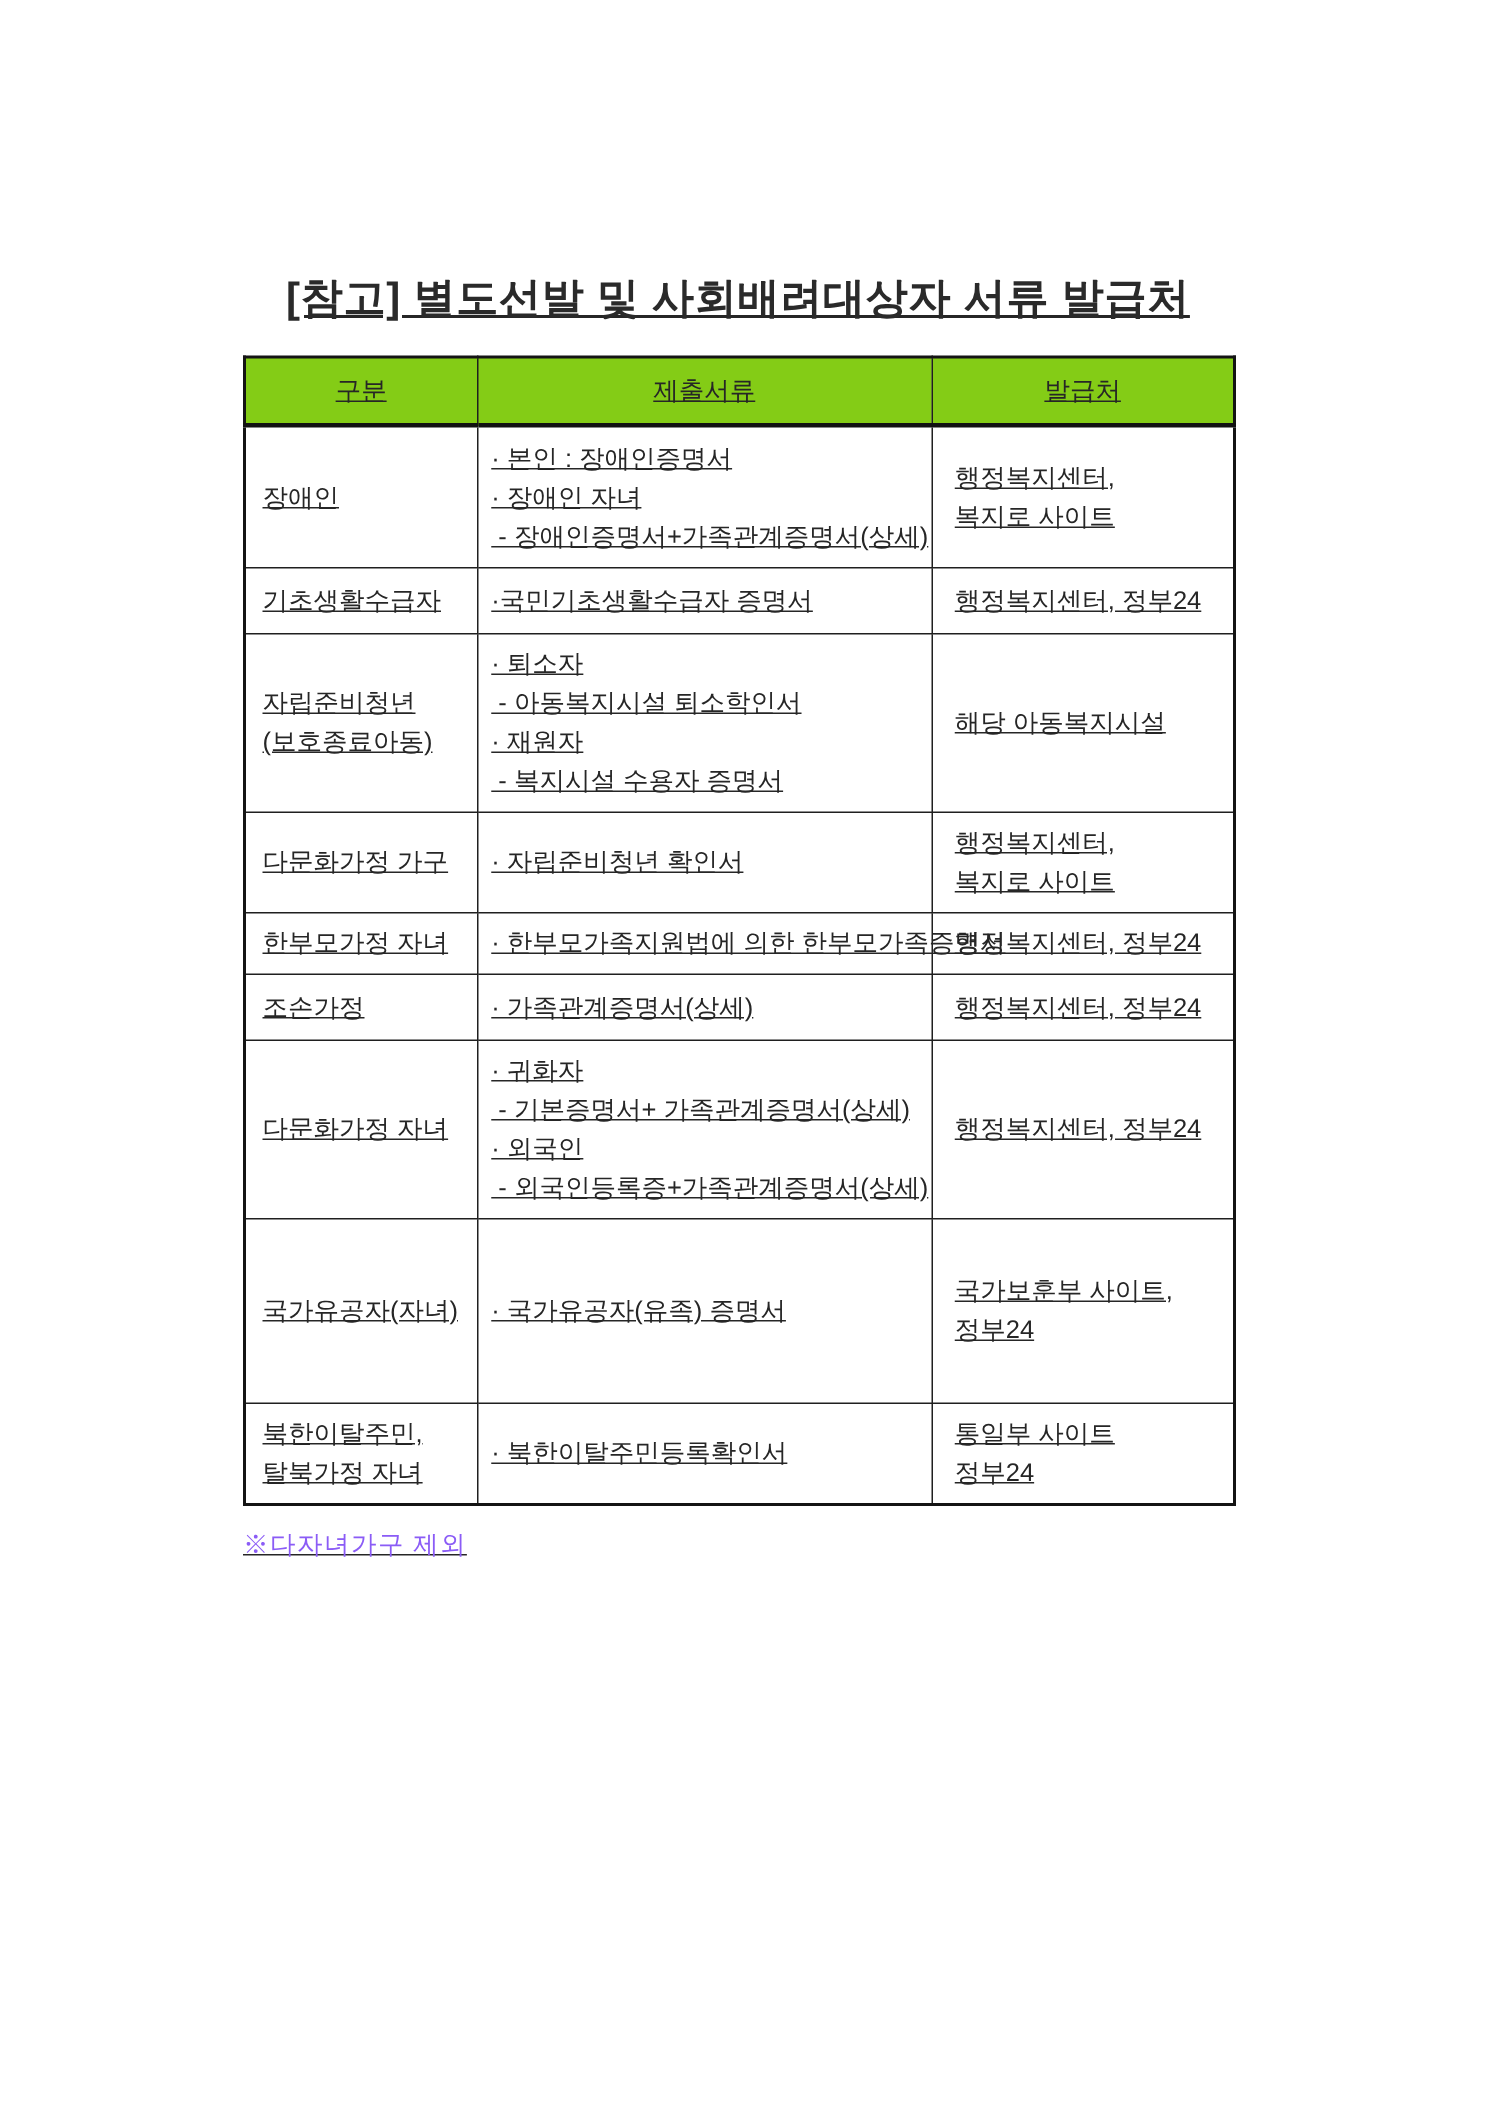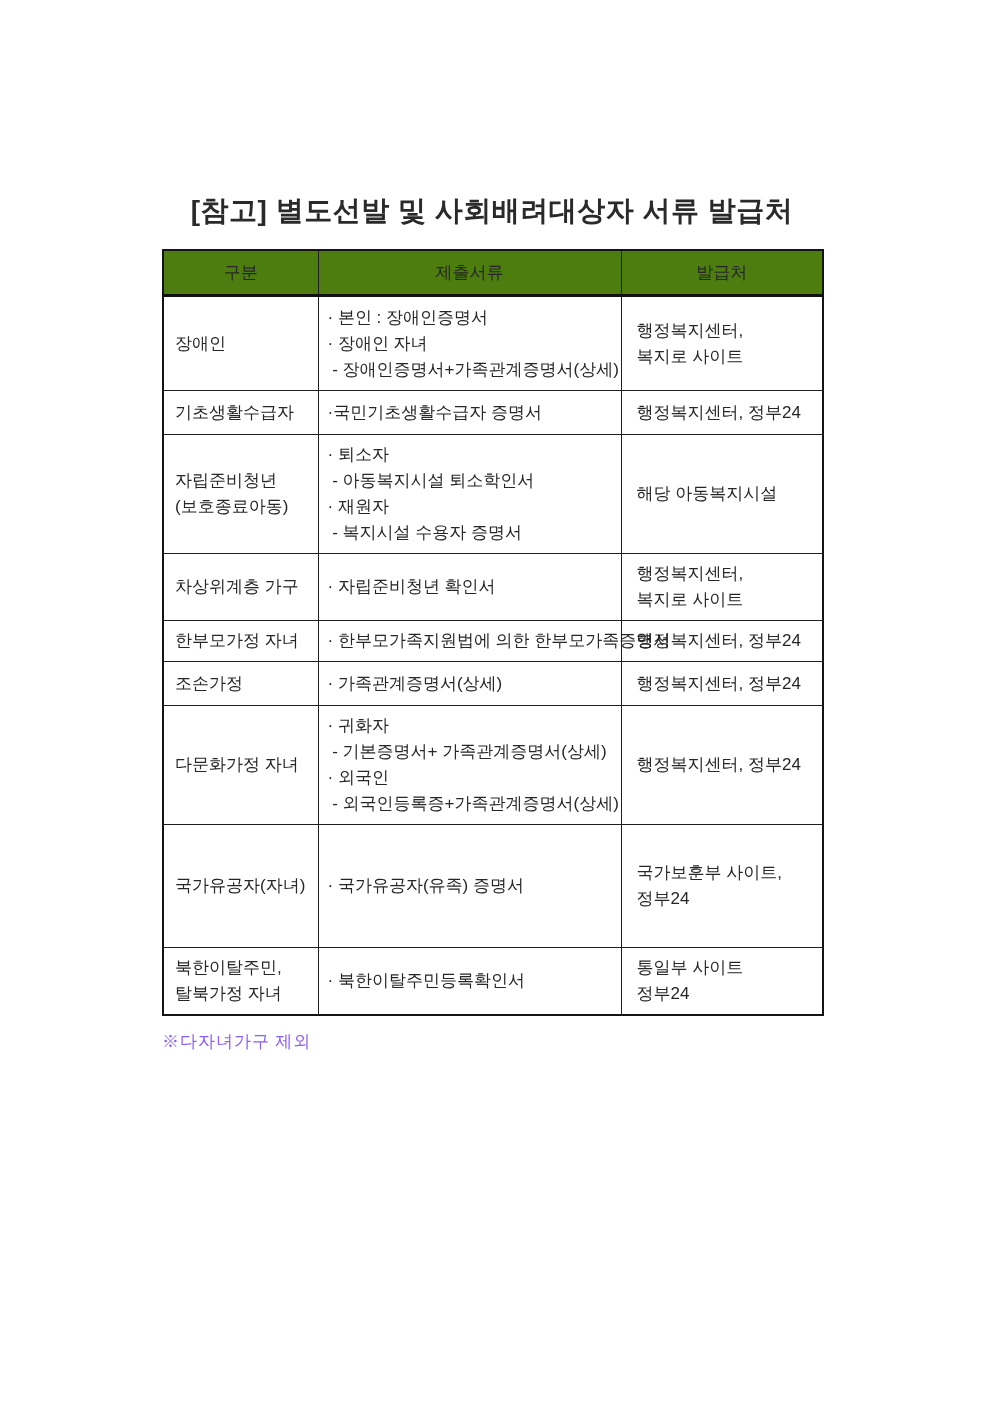--- a/index.html
+++ b/index.html
@@ -10,22 +10,23 @@
   body {
     width: 992px;
     height: 1403px;
     position: relative;
     font-family: "Liberation Sans", "DejaVu Sans", sans-serif;
     color: #262626;
   }
   .doc {
     position: absolute;
     left: 162px;
-    top: 192px;
+    top: 180px;
     width: 660px;
+    text-decoration: underline;
   }
   .title {
     margin: 0 0 19px 0;
     font-size: 28px;
     font-weight: 700;
     text-align: center;
     letter-spacing: 0.5px;
     color: #2a2a2a;
     white-space: nowrap;
   }
@@ -35,21 +36,21 @@
     table-layout: fixed;
     border: 2px solid #141414;
     font-size: 17px;
   }
   .doc-table th, .doc-table td {
     border: 1px solid #1f1f1f;
     vertical-align: middle;
     font-weight: 400;
   }
   .doc-table thead th {
-    background: #4d7c0f;
+    background: #84cc16;
     height: 41px;
     text-align: center;
     border-bottom: 3px solid #111111;
     font-size: 17px;
   }
   .doc-table td {
     padding: 7px 4px 7px 10px;
     line-height: 26px;
   }
   .doc-table td.cell-category { padding-left: 11px; }
@@ -132,21 +133,21 @@
             <div class="line"> - 아동복지시설 퇴소학인서</div>
             <div class="line">· 재원자</div>
             <div class="line"> - 복지시설 수용자 증명서</div>
           </td>
           <td class="cell-issuer">
             <div class="line">해당 아동복지시설</div>
           </td>
         </tr>
         <tr>
           <td class="cell-category">
-            <div class="line">차상위계층 가구</div>
+            <div class="line">다문화가정 가구</div>
           </td>
           <td class="cell-documents">
             <div class="line">· 자립준비청년 확인서</div>
           </td>
           <td class="cell-issuer">
             <div class="line">행정복지센터,</div>
             <div class="line">복지로 사이트</div>
           </td>
         </tr>
         <tr>

